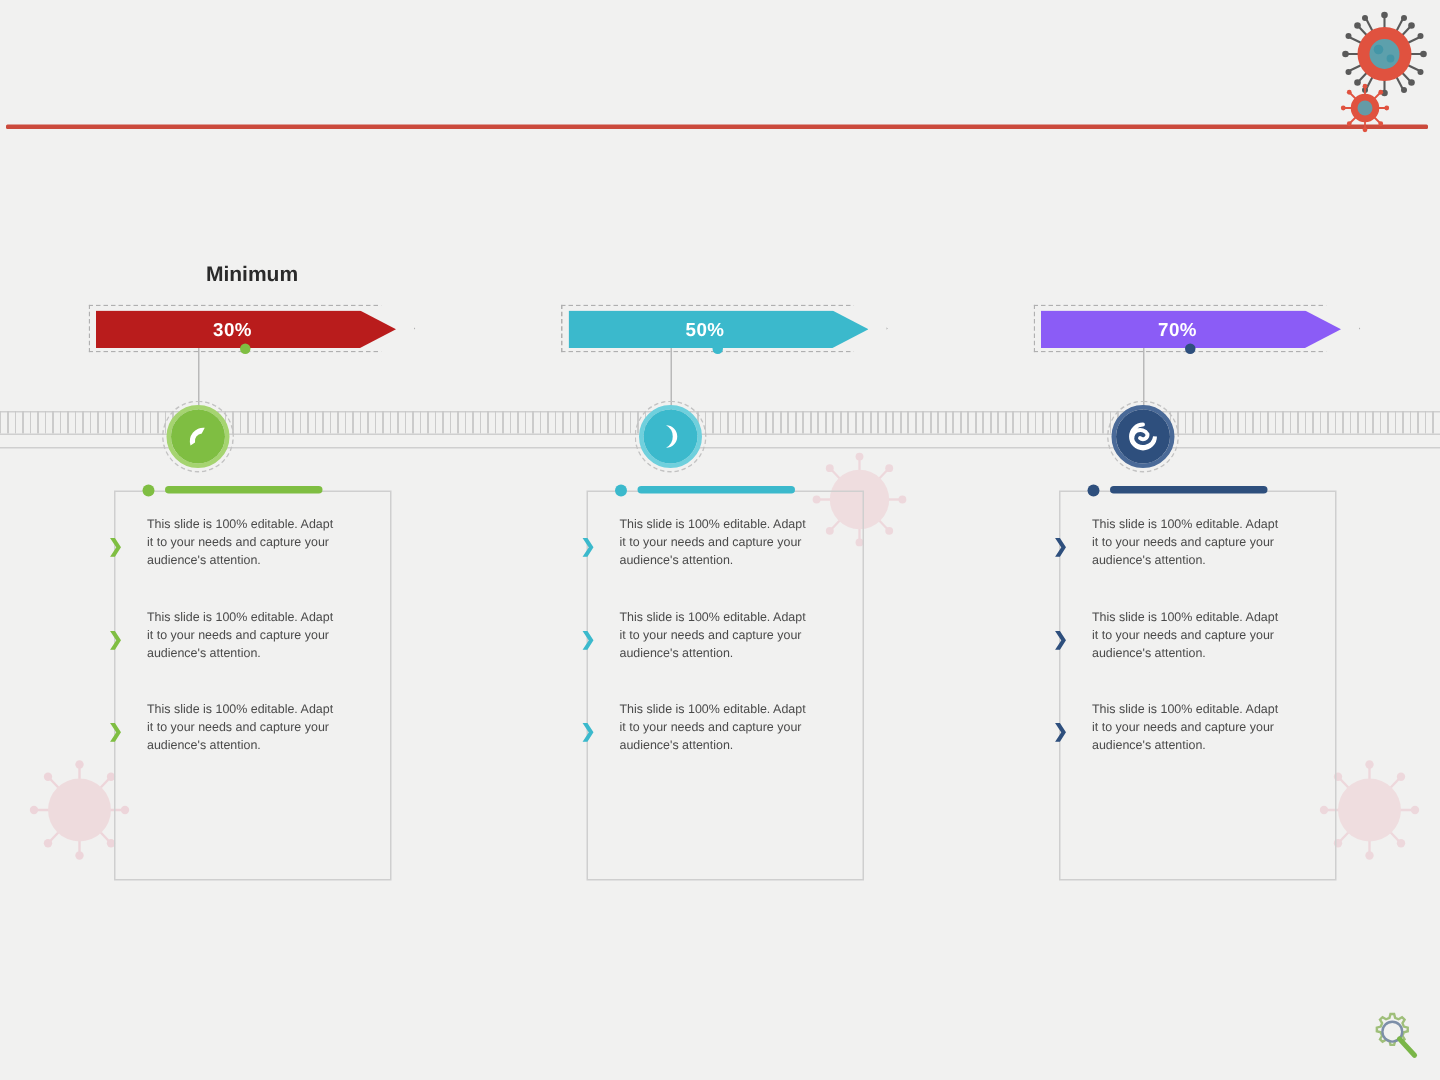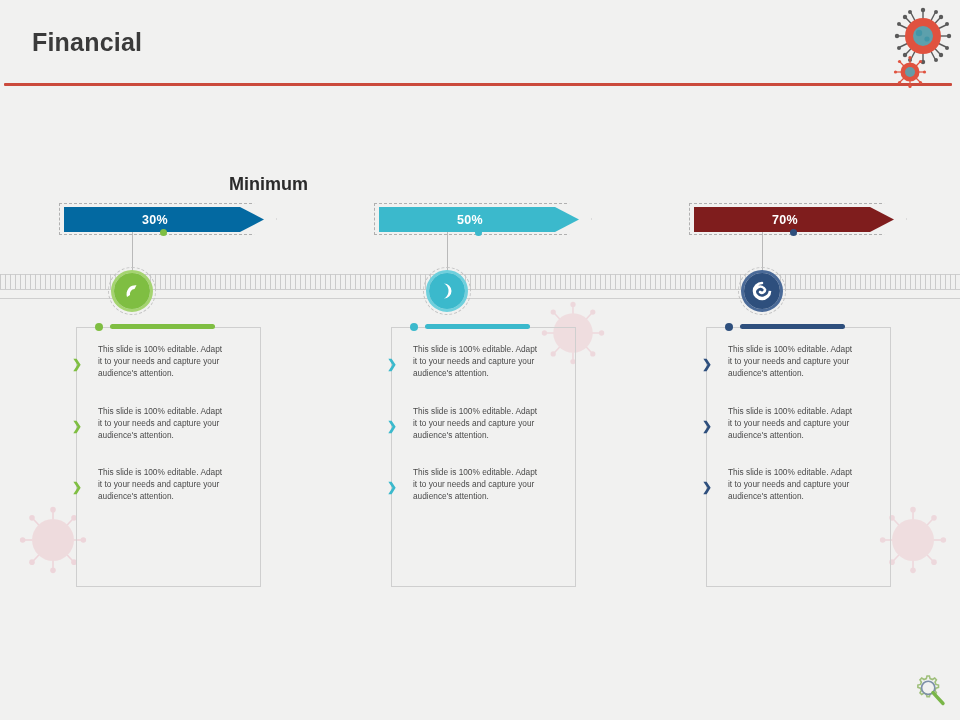--- a/index.html
+++ b/index.html
@@ -44,22 +44,22 @@
   .ruler-line.l2{top:15px;}
   .ruler-line.l3{top:24px;}
 
   
   .col{position:absolute;top:0;width:280px;height:720px;}
   .col.c1{left:28px;}
   .col.c2{left:343px;}
   .col.c3{left:658px;}
 
   .col-label{
-    position:absolute;top:174px;left:0;width:280px;text-align:right;
-    font-size:18px;font-weight:bold;color:#2b2b2b;
+    position:absolute;top:174px;left:0;width:280px;text-align:center;
+    font-size:14px;font-weight:bold;color:#2b2b2b;
   }
 
   
   .badge-wrap{position:absolute;top:203px;left:31px;width:218px;height:32px;}
   .badge-dash{
     position:absolute;left:0;top:0;width:218px;height:32px;
     border:1px dashed #b0b0b0;
     box-sizing:border-box;
     clip-path:polygon(0 0, 89% 0, 100% 50%, 89% 100%, 0 100%);
   }
@@ -125,21 +125,20 @@
   }
 
   
   .tool-icon{position:absolute;left:908px;top:672px;width:44px;height:40px;}
 </style>
 </head>
 <body>
 
 <div id="slide">
 
-  <div class="title">Financial</div>
   <div class="title-rule"></div>
 
   <div class="virus" style="left:893px;top:6px;">
     <svg width="60" height="60" viewBox="0 0 60 60">
       <g stroke="#5a5a5a" stroke-width="1.4">
         <line x1="30" y1="30" x2="30" y2="5"></line>
           <line x1="30" y1="30" x2="47" y2="12"></line>
         <line x1="30" y1="30" x2="55" y2="30"></line>
           <line x1="30" y1="30" x2="47" y2="48"></line>
         <line x1="30" y1="30" x2="30" y2="55"></line>
@@ -287,21 +286,21 @@
     <div class="ruler-ticks"></div>
     <div class="ruler-line l2"></div>
     <div class="ruler-line l3"></div>
   </div>
 
   <div class="col c1">
     <div class="col-label">Minimum</div>
 
     <div class="badge-wrap">
       <div class="badge-dash"></div>
-      <div class="badge" style="background:#0369a1;text-align:center;">
+      <div class="badge" style="background:#b91c1c;text-align:center;">
         <span>30%</span>
       </div>
       <div class="badge-dot" style="background:#7fbe42;"></div>
     </div>
     <div class="connector"></div>
 
     <div class="circle-wrap">
       <div class="circle-dash"></div>
       <div class="circle-ring" style="border:3px solid #a5d470;"></div>
       <div class="circle-core" style="background:#7fbe42;">
@@ -367,21 +366,21 @@
         <span class="chev" style="color:#3bb9cc;">❯</span>
         <span>This slide is 100% editable. Adapt it to your needs and capture your audience's attention.</span>
       </div>
     </div>
   </div>
 
   <div class="col c3">
 
     <div class="badge-wrap">
       <div class="badge-dash"></div>
-      <div class="badge" style="background:#7f1d1d;">
+      <div class="badge" style="background:#8b5cf6;">
         <span>70%</span>
       </div>
       <div class="badge-dot" style="background:#2e4f7d;"></div>
     </div>
     <div class="connector"></div>
 
     <div class="circle-wrap">
       <div class="circle-dash"></div>
       <div class="circle-ring" style="border:3px solid #4a6a98;"></div>
       <div class="circle-core" style="background:#2e4f7d;">

